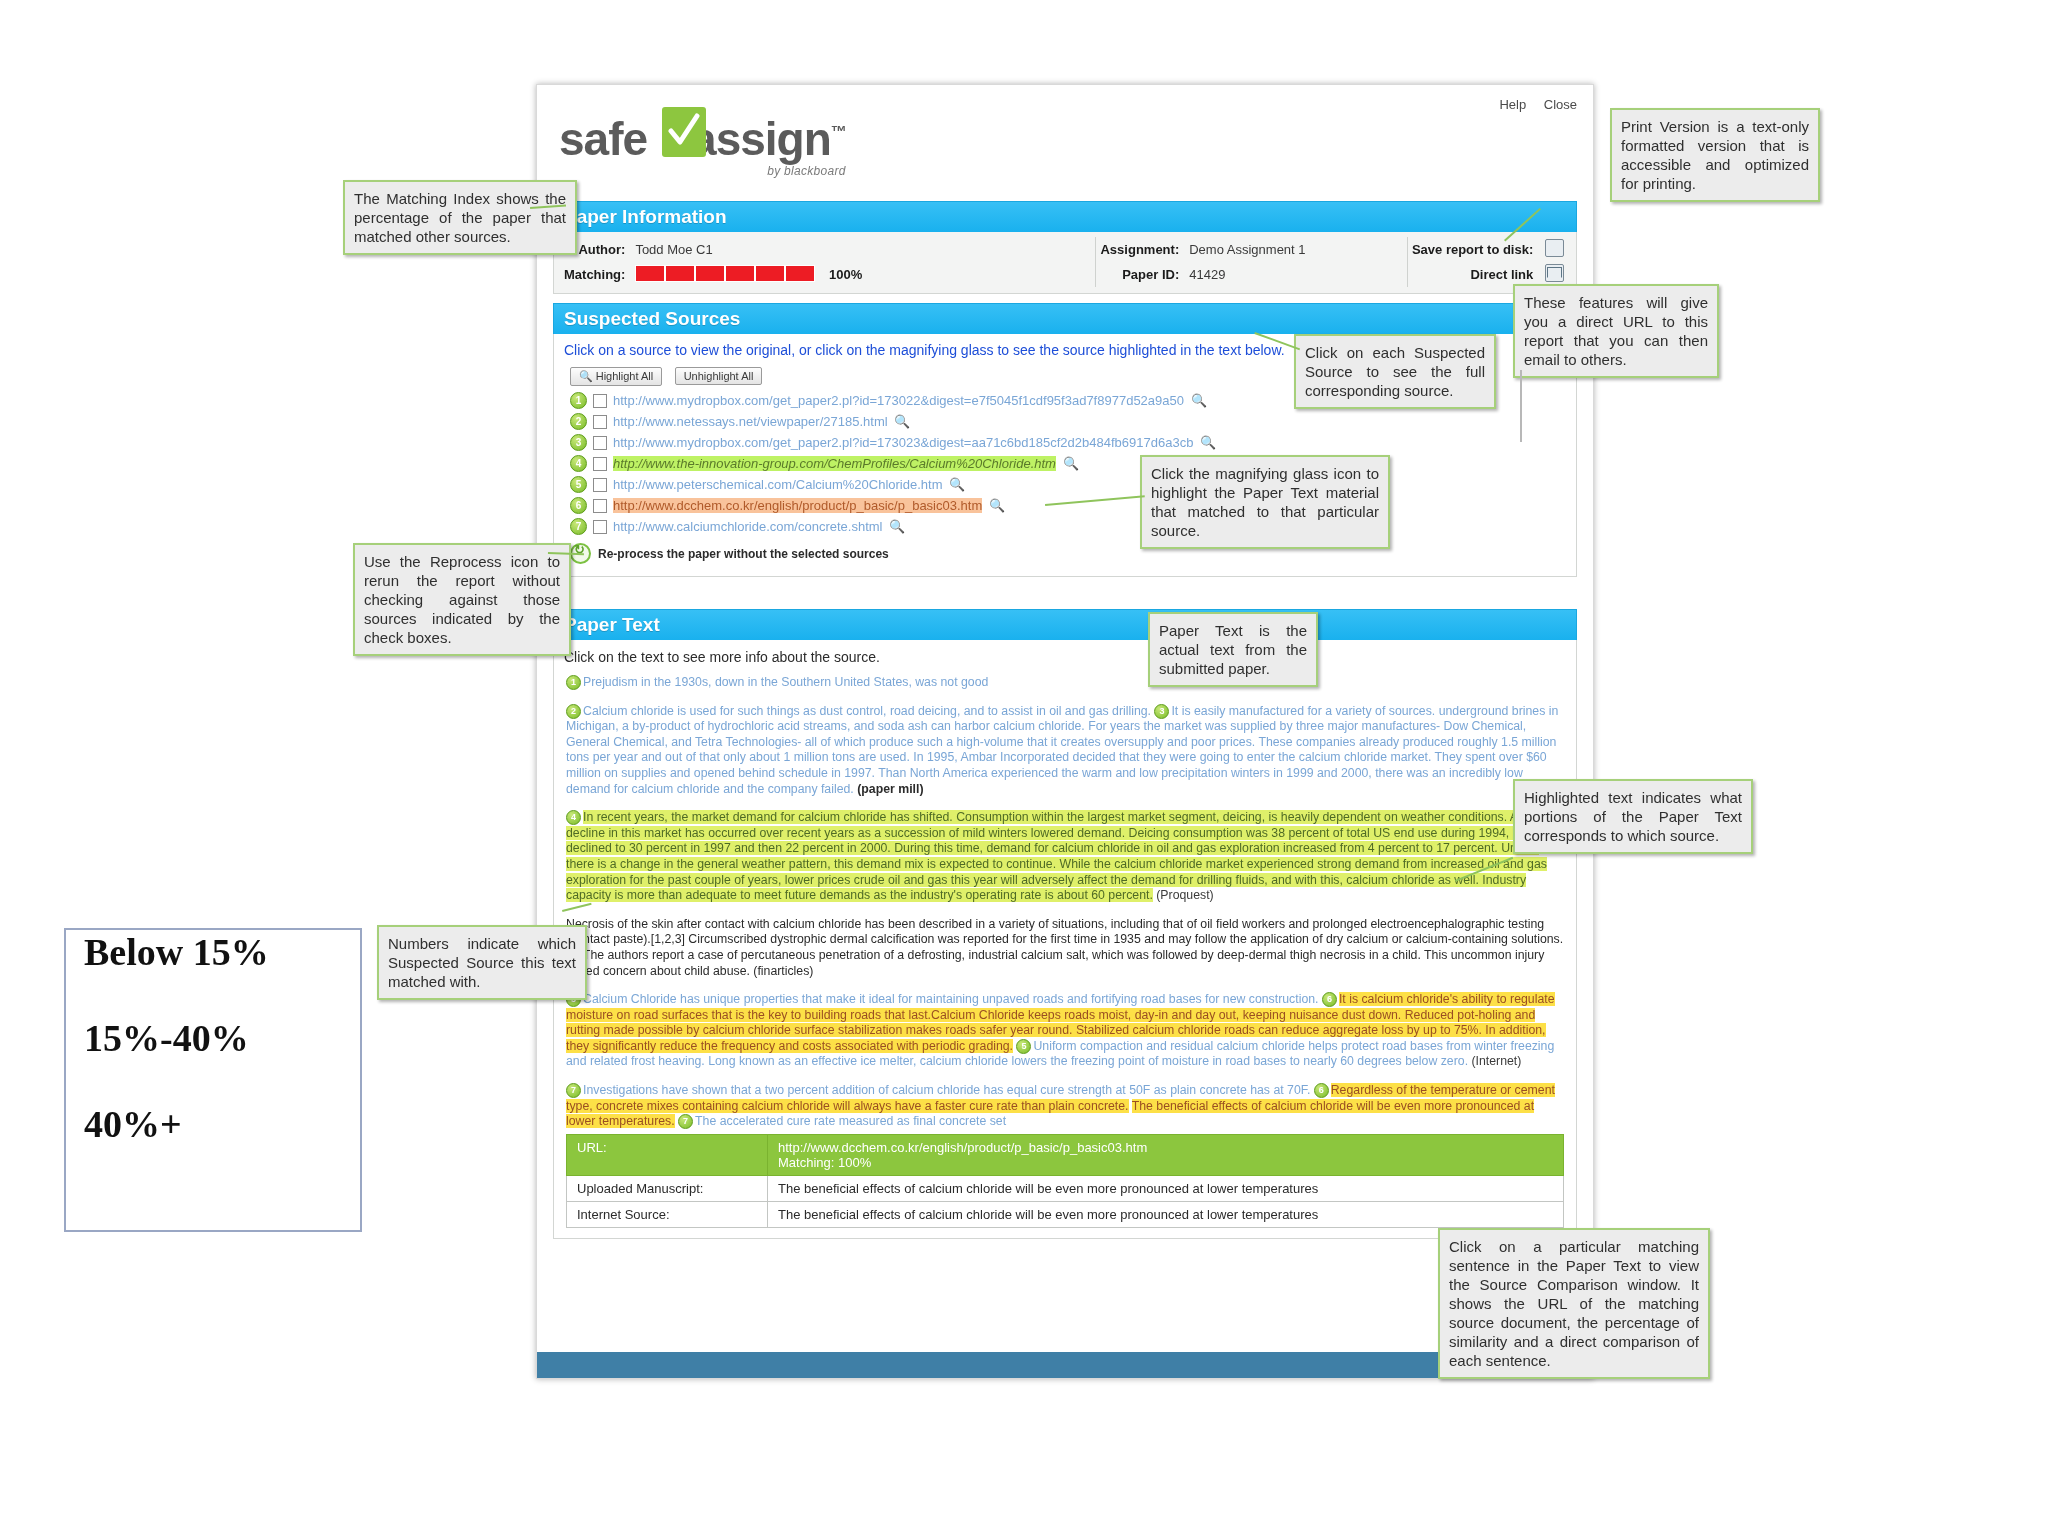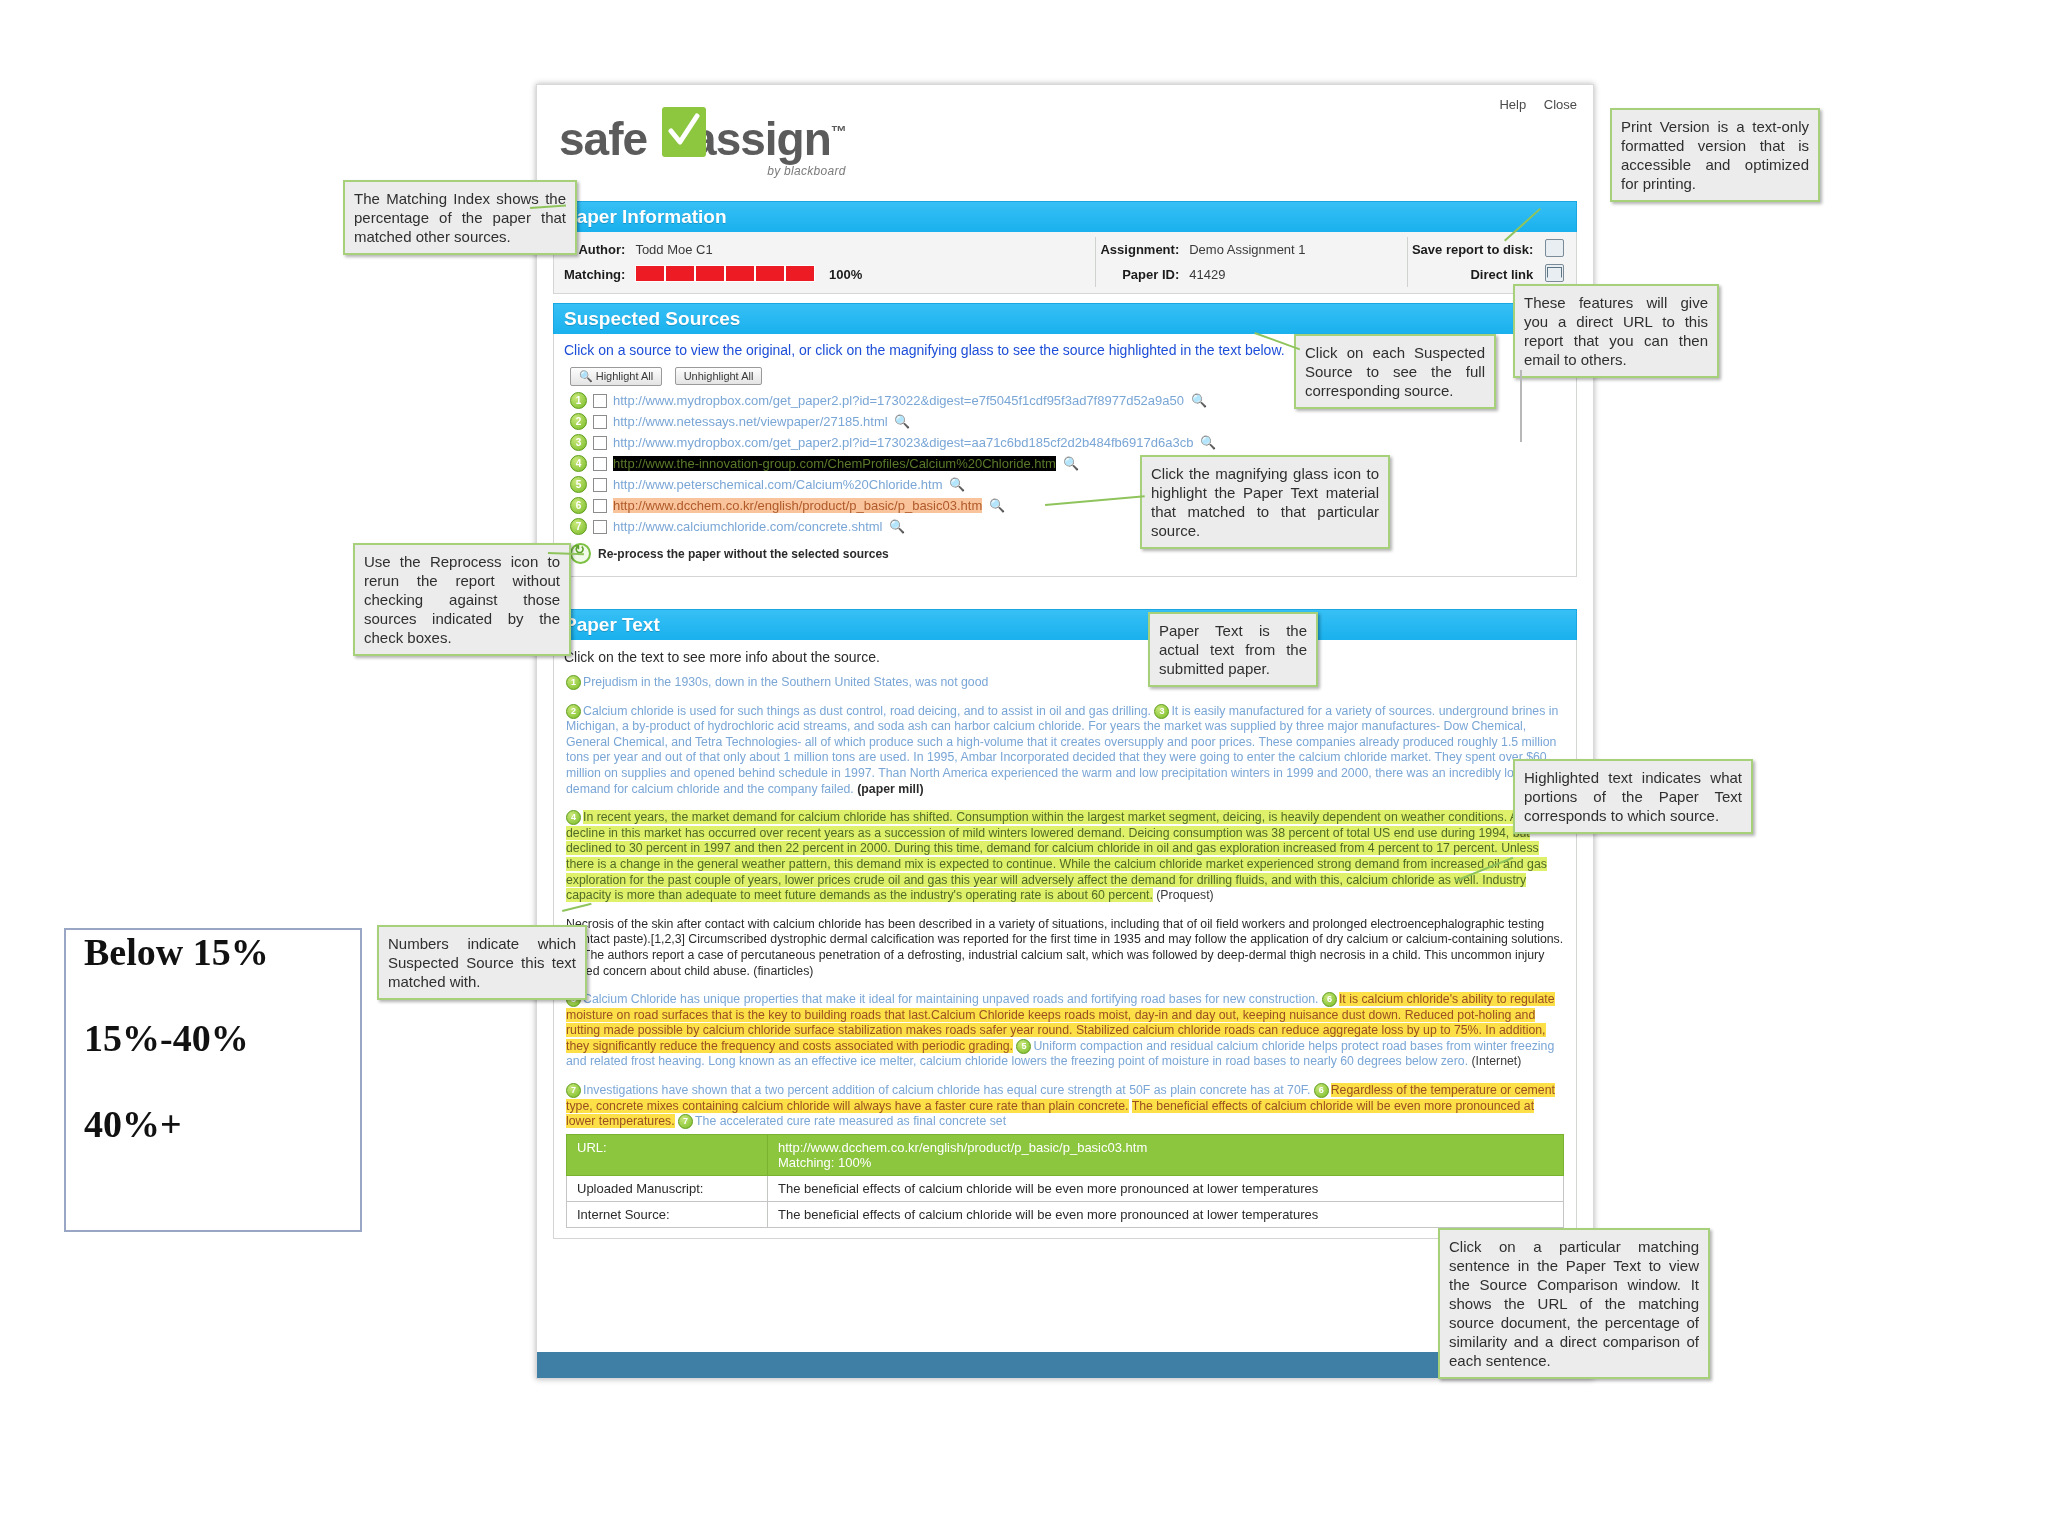--- a/index.html
+++ b/index.html
@@ -75,21 +75,21 @@
   ul.srclist{list-style:none;margin:0;padding:2px 0 0 16px;}
   ul.srclist li{display:flex;align-items:center;padding:2px 0;font-size:13px;}
   .num{
     display:inline-block;width:15px;height:15px;line-height:15px;text-align:center;
     border-radius:50%;background:radial-gradient(circle at 35% 30%,#c9e87a,#78bb27);
     color:#ffffff;font-size:10px;font-weight:bold;margin-right:6px;flex:none;
     border:1px solid #5d9c18;
   }
   .cbx{width:12px;height:12px;border:1px solid #8c8c8c;background:#ffffff;margin-right:6px;flex:none;}
   .url{color:#7aa6d6;white-space:nowrap;}
-  .url.hl-green{background:#000000;color:#5a7a2a;}
+  .url.hl-green{background:#bef264;color:#5a7a2a;font-style:italic;}
   .url.hl-orange{background:#f9c39b;color:#b05a2a;}
   .mgl{margin-left:7px;flex:none;}
   .reprocess-row{display:flex;align-items:center;padding:6px 0 8px 16px;font-size:12px;font-weight:bold;color:#2b2b2b;}
   .reprocess-row .rp{
     width:17px;height:17px;border-radius:50%;border:2px solid #7cc142;margin-right:7px;flex:none;
     position:relative;background:#f2faea;
   }
   .reprocess-row .rp::after{content:"\21BB";position:absolute;left:2px;top:-3px;font-size:13px;color:#5fa32c;}
 
   
@@ -327,21 +327,21 @@
 <div class="leader" style="left:1255px;top:332px;width:48px;transform:rotate(20deg);"></div>
 
 <div class="callout" style="left:1140px;top:455px;width:228px;">Click the magnifying glass icon to highlight the Paper Text material that matched to that particular source.</div>
 <div class="leader" style="left:1045px;top:504px;width:100px;transform:rotate(-5deg);"></div>
 
 <div class="callout" style="left:353px;top:543px;width:196px;">Use the Reprocess icon to rerun the report without checking against those sources indicated by the check boxes.</div>
 <div class="leader" style="left:548px;top:552px;width:36px;transform:rotate(2deg);"></div>
 
 <div class="callout" style="left:1148px;top:612px;width:148px;">Paper Text is the actual text from the submitted paper.</div>
 
-<div class="callout" style="left:1513px;top:759px;width:218px;">Highlighted text indicates what portions of the Paper Text corresponds to which source.</div>
+<div class="callout" style="left:1513px;top:779px;width:218px;">Highlighted text indicates what portions of the Paper Text corresponds to which source.</div>
 <div class="leader" style="left:1455px;top:880px;width:62px;transform:rotate(-22deg);"></div>
 
 <div class="callout" style="left:377px;top:925px;width:188px;">Numbers indicate which Suspected Source this text matched with.</div>
 <div class="leader" style="left:562px;top:910px;width:30px;transform:rotate(-14deg);"></div>
 
 <div class="callout" style="left:1438px;top:1228px;width:250px;">Click on a particular matching sentence in the Paper Text to view the Source Comparison window.  It shows the URL of the matching source document, the percentage of similarity and a direct comparison of each sentence.</div>
 
 <div id="legend">
   <div class="l1">Below 15%</div>
   <div class="l2">15%-40%</div>

